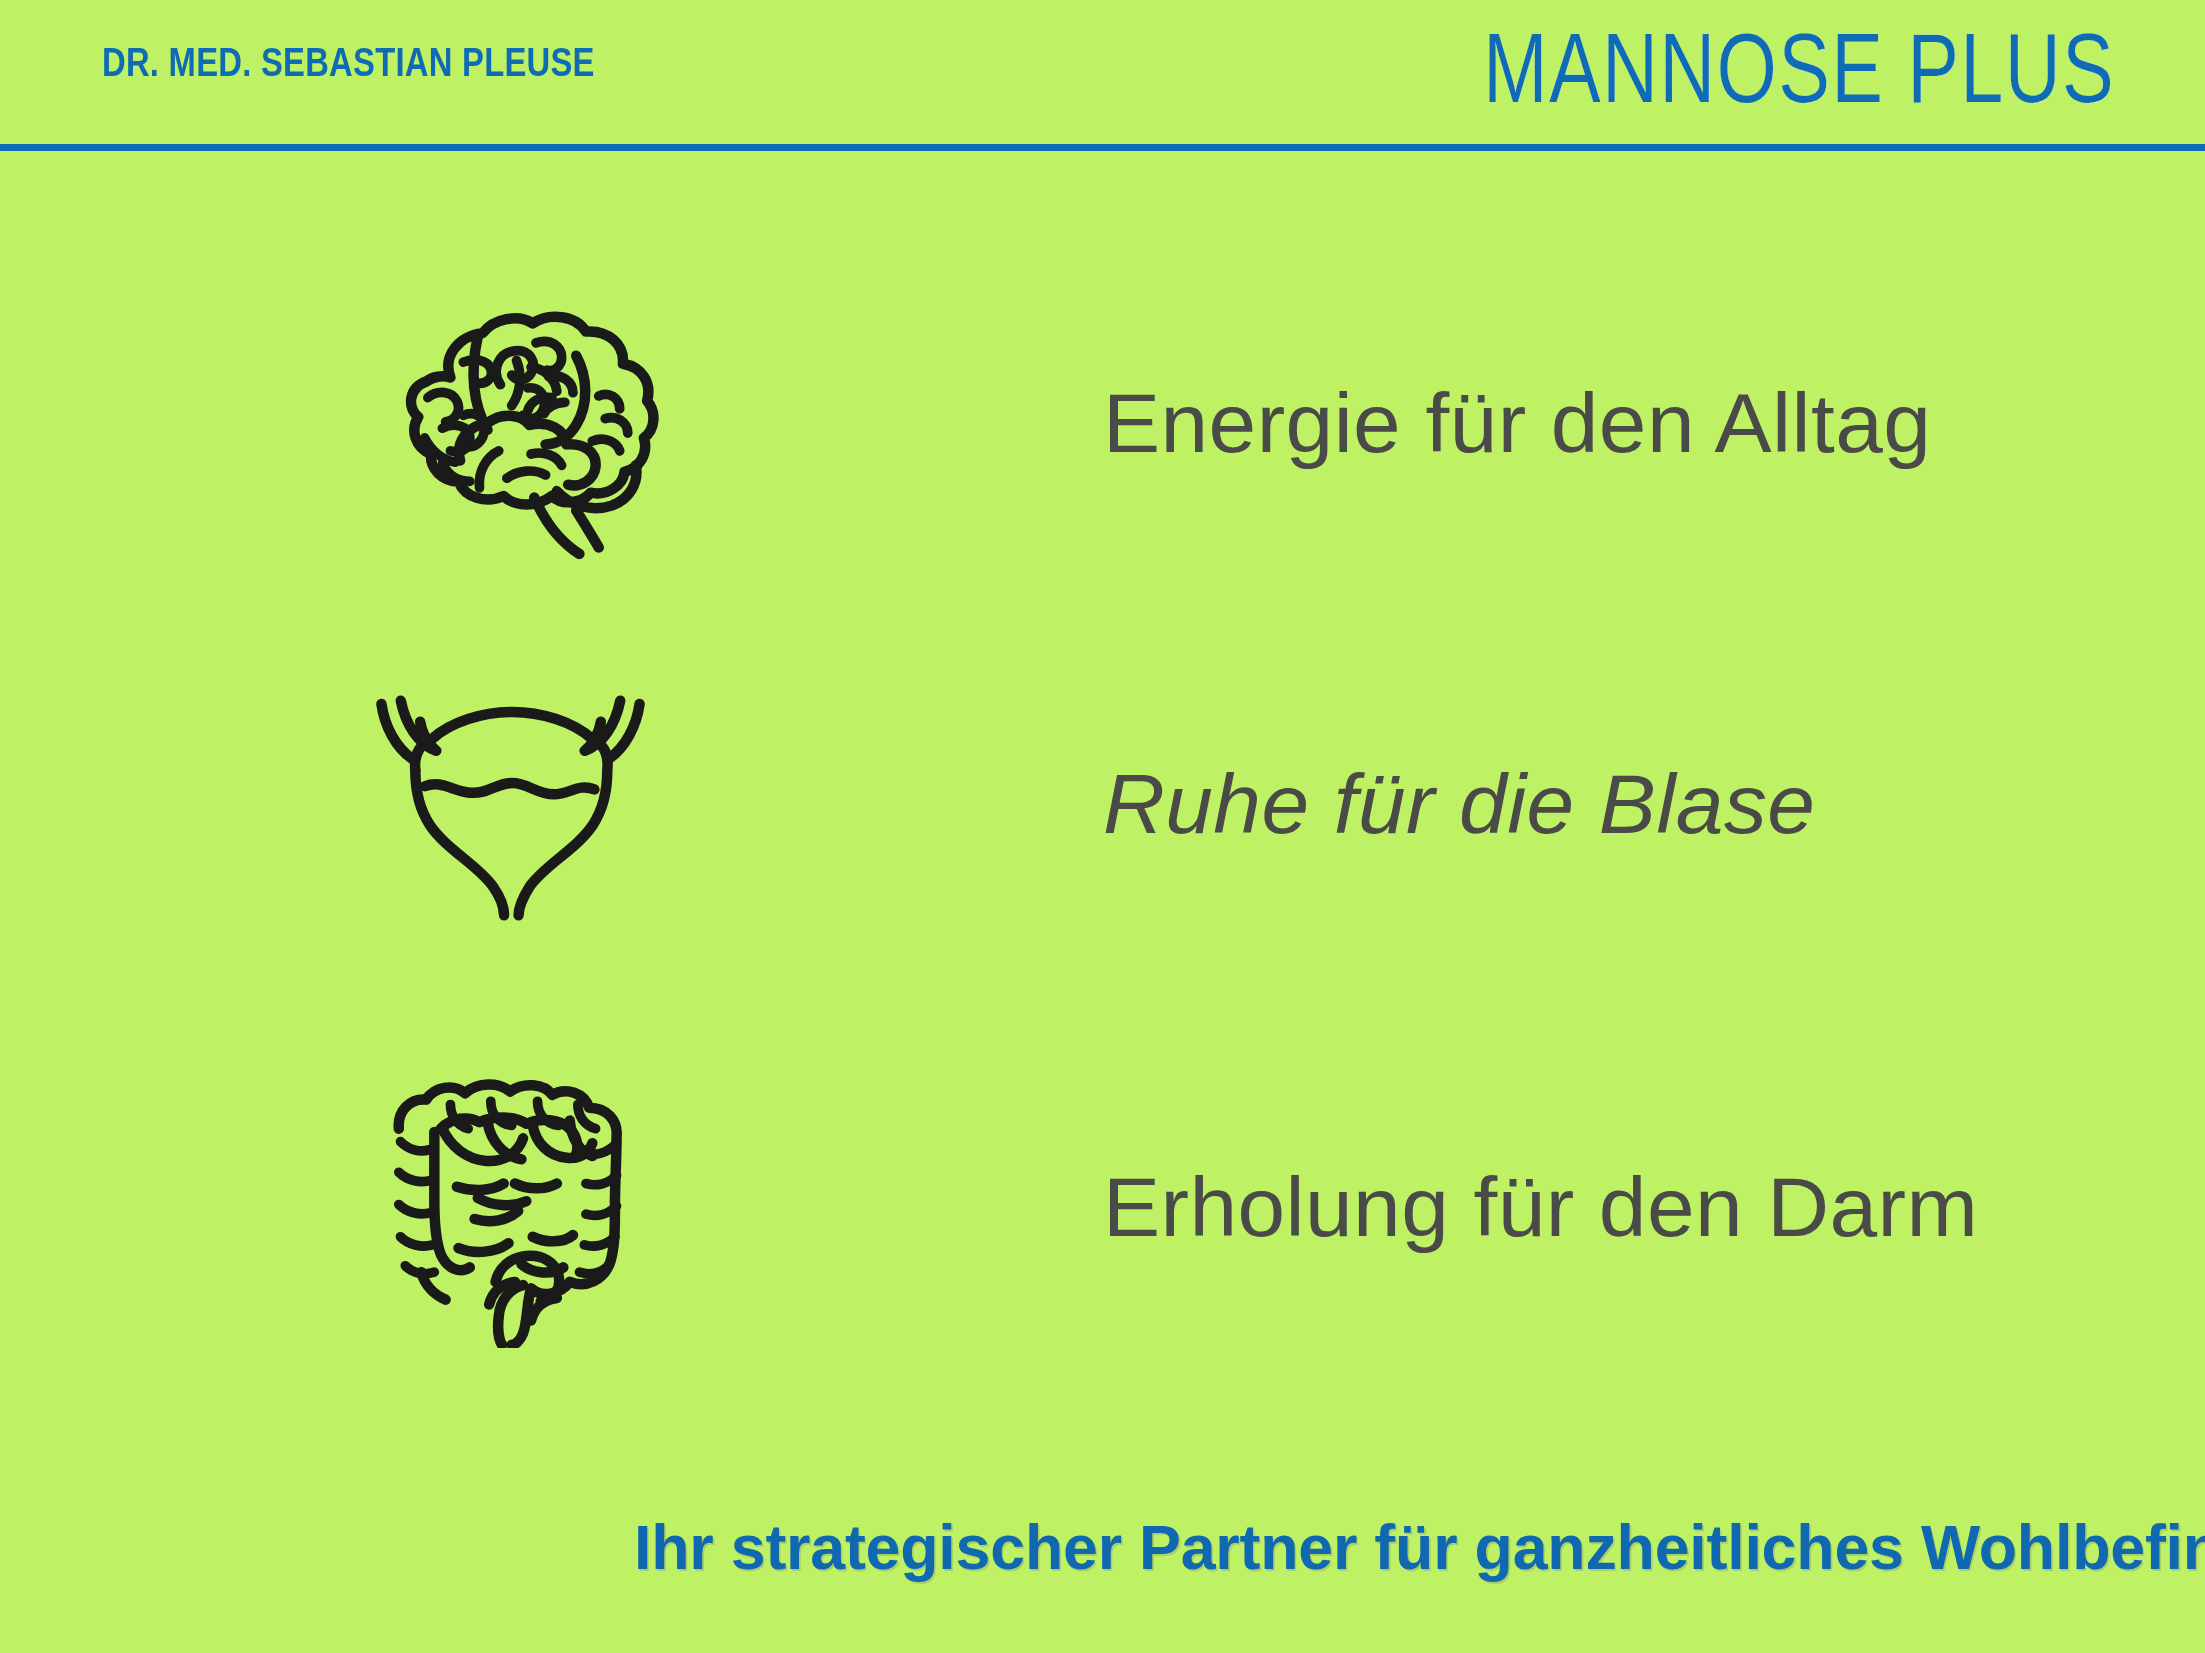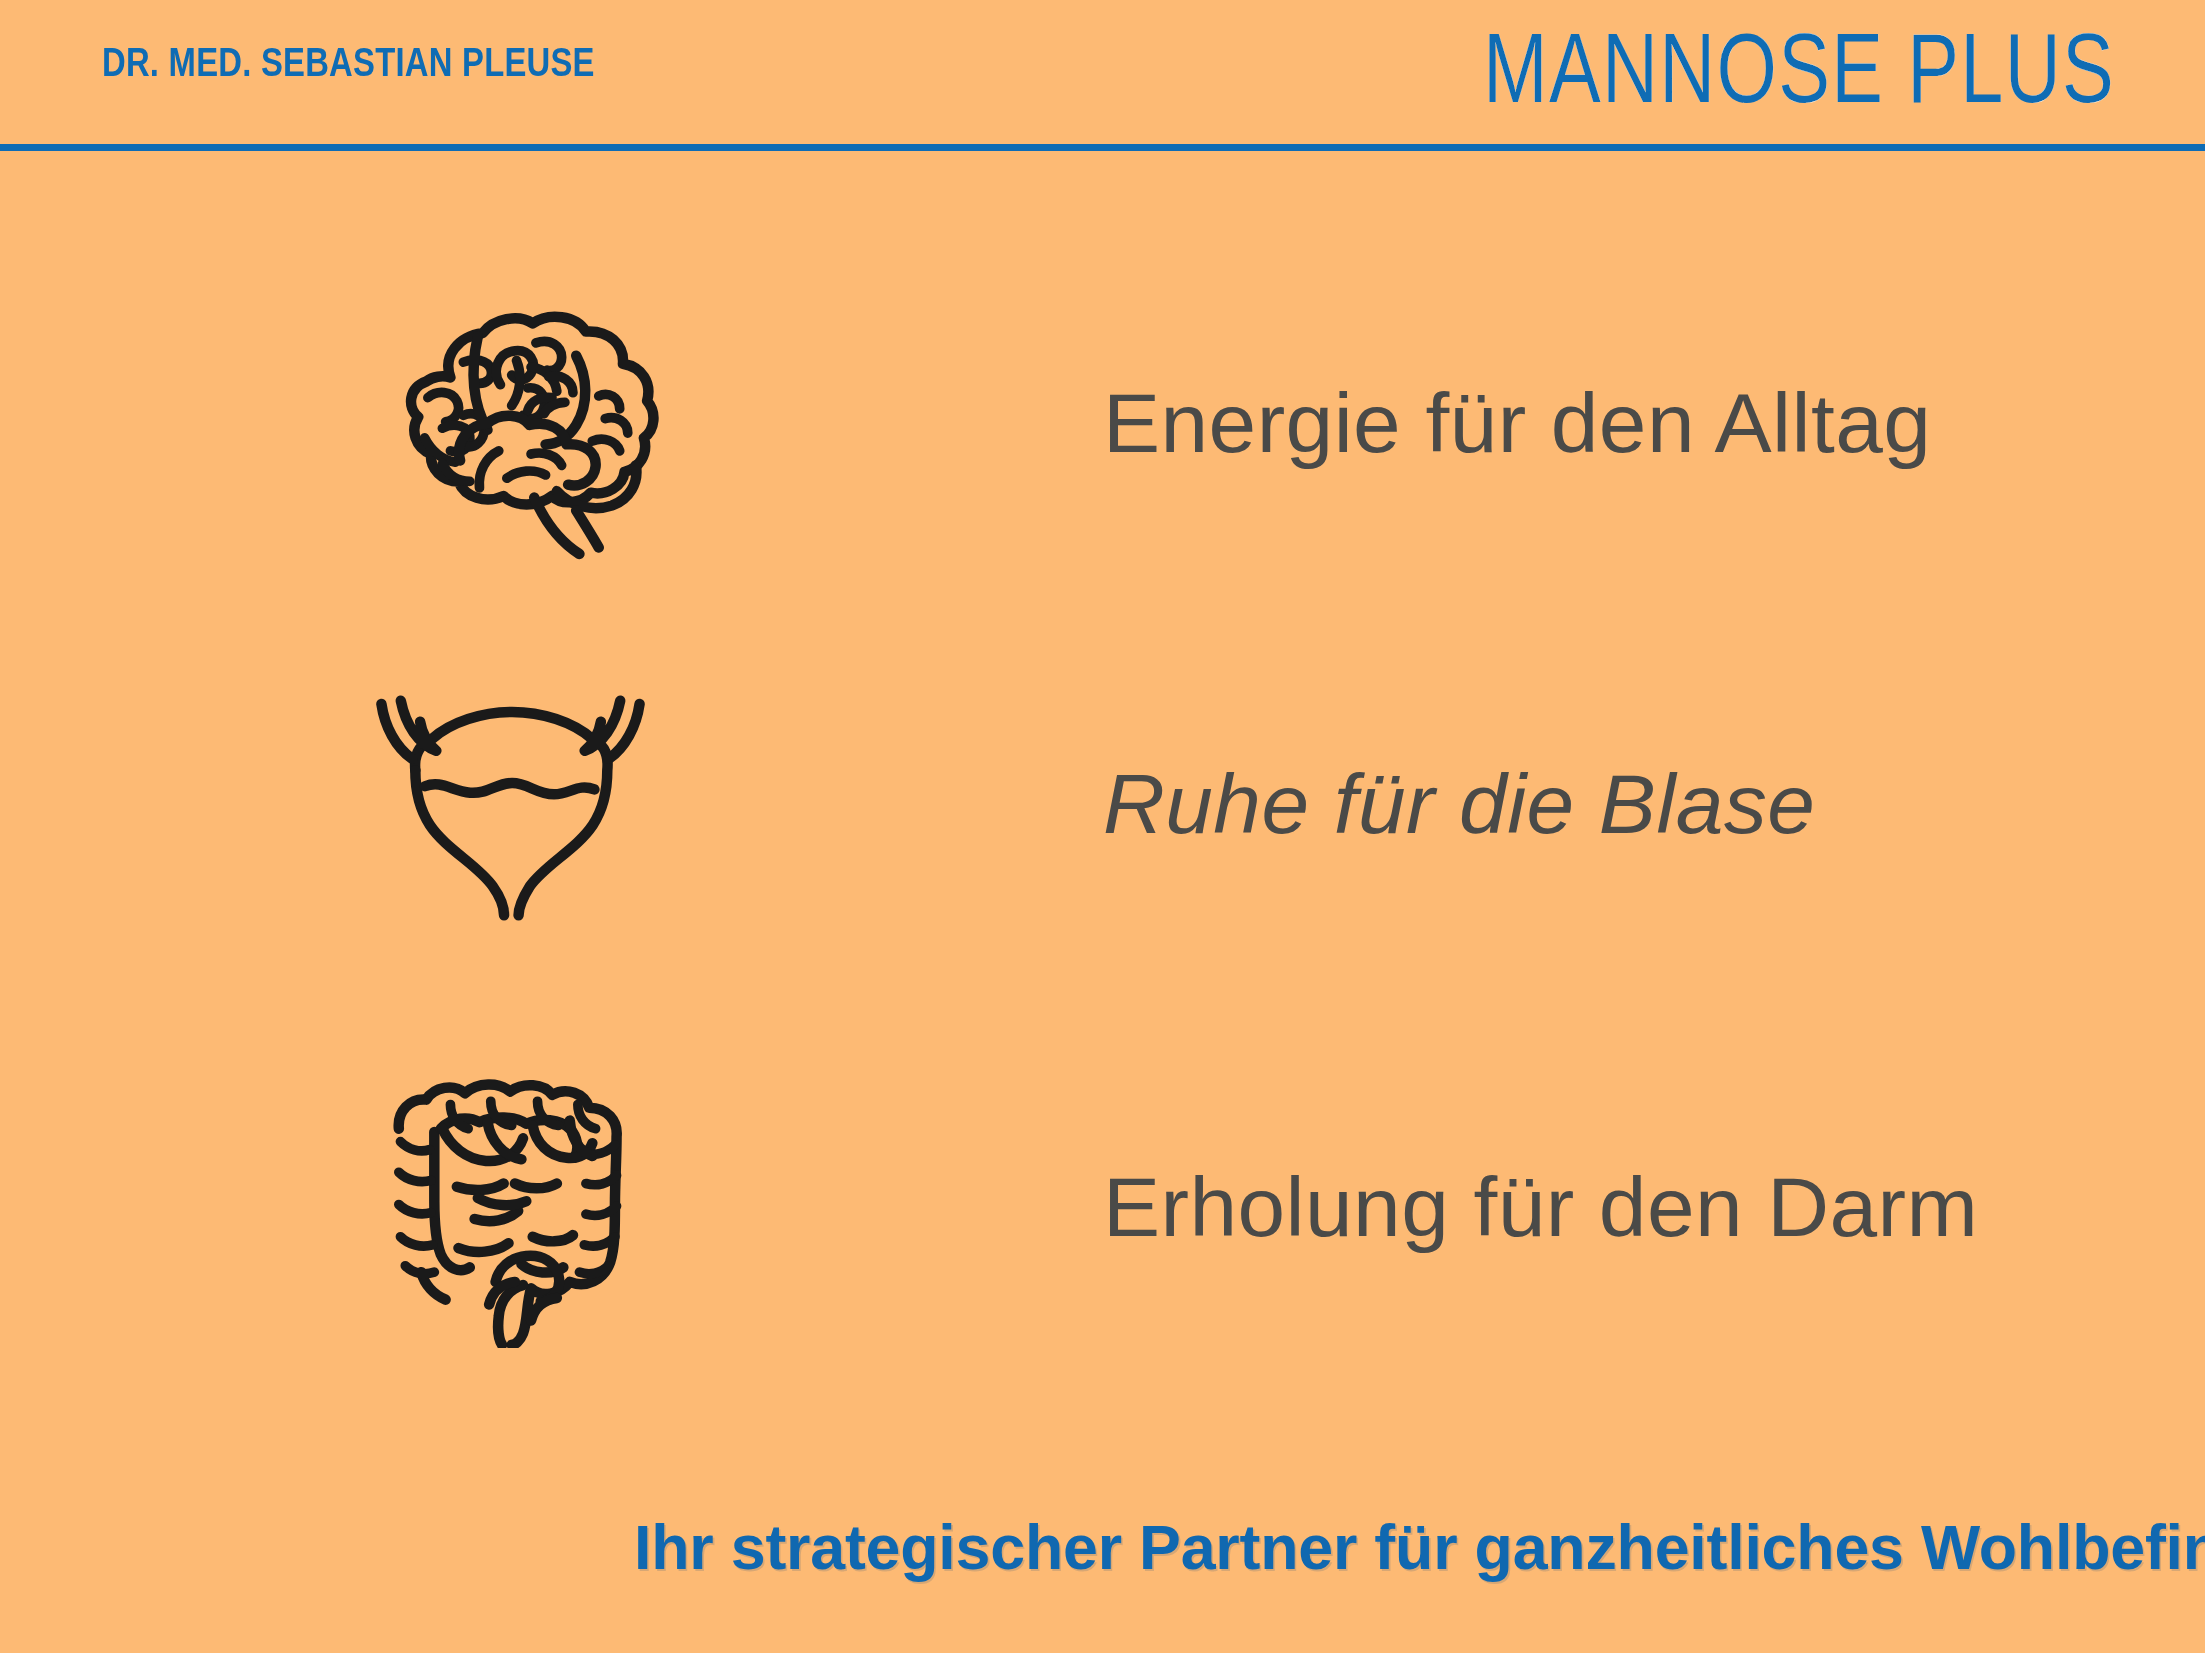--- a/index.html
+++ b/index.html
@@ -4,21 +4,21 @@
 <style>
   html, body {
     margin: 0;
     padding: 0;
     background: #ffffff;
   }
   #slide {
     position: relative;
     width: 2205px;
     height: 1653px;
-    background: #fdba74;
+    background: #bef264;
     overflow: hidden;
     font-family: "Liberation Sans", "DejaVu Sans", sans-serif;
   }
 
   
   #header {
     position: absolute;
     left: 0; top: 0;
     width: 2205px;
     height: 150px;

